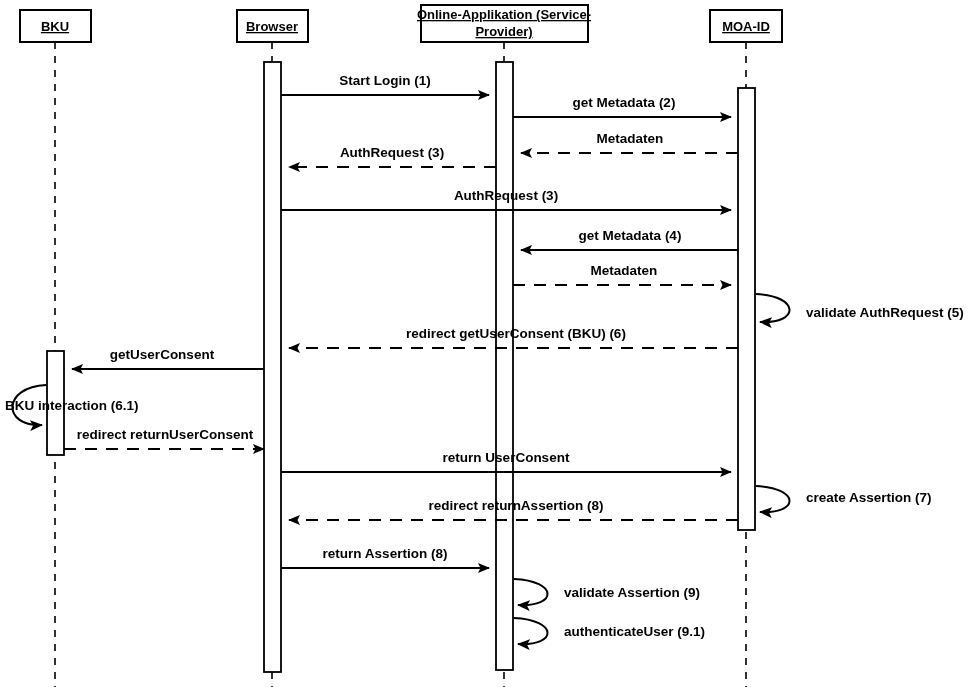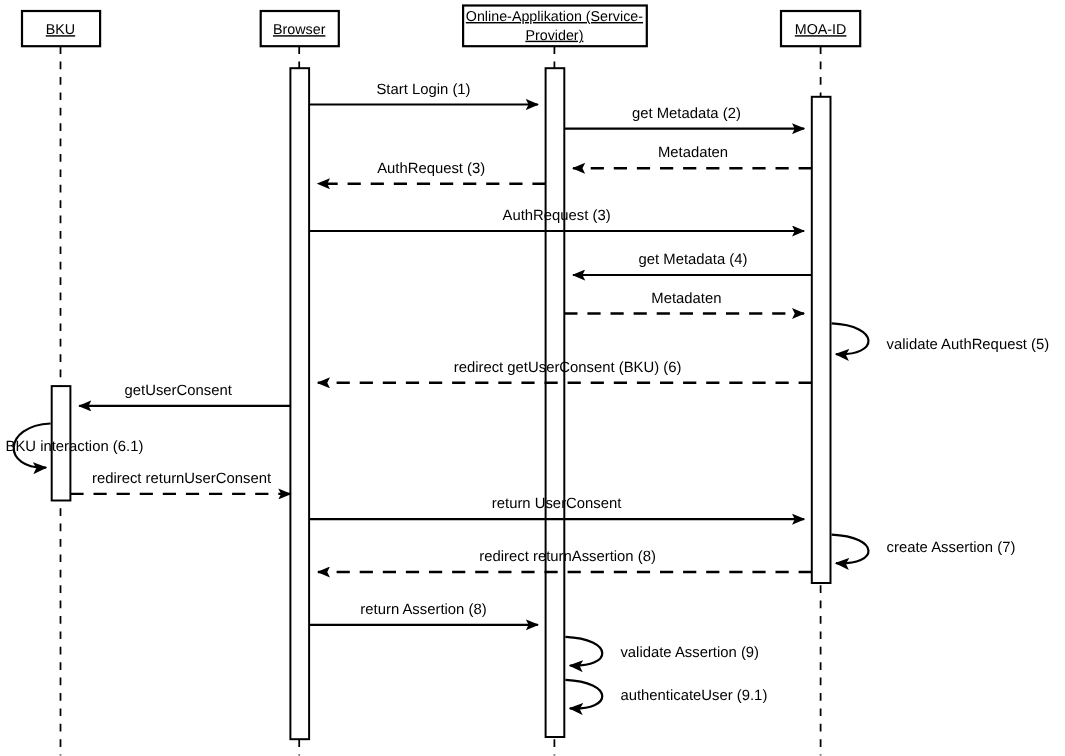--- a/index.html
+++ b/index.html
@@ -9,20 +9,21 @@
   }
   body {
     font-family: "Liberation Sans", sans-serif;
   }
   #diagram-root {
     position: relative;
     width: 968px;
     height: 687px;
     background: #ffffff;
     overflow: hidden;
+    font-weight: bold;
   }
   svg#seq-svg {
     display: block;
     width: 968px;
     height: 687px;
   }
   .lifeline-box {
     fill: #ffffff;
     stroke: #000000;
     stroke-width: 2;

